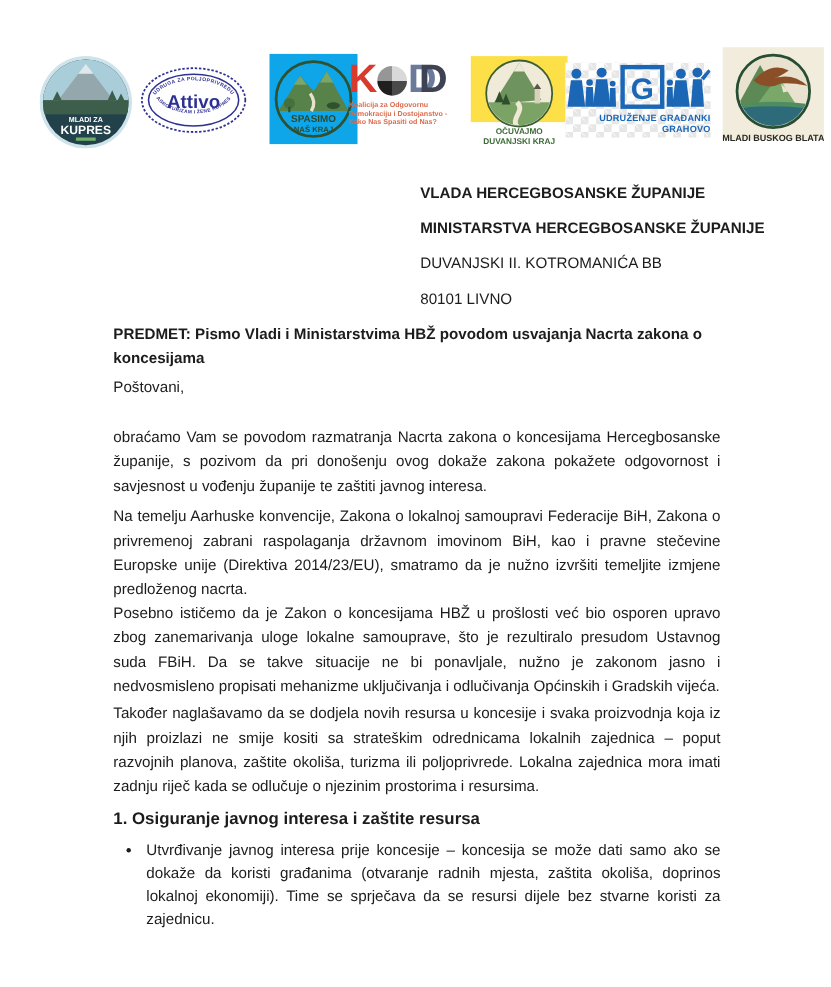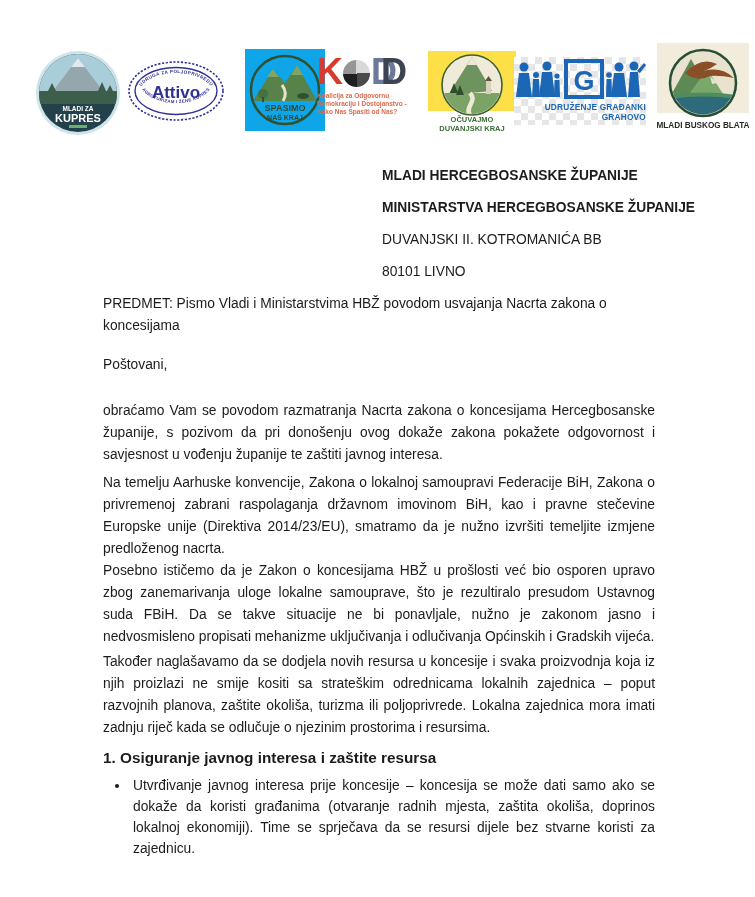--- a/index.html
+++ b/index.html
@@ -26,27 +26,27 @@
   
   #logo-duvno{left:428px;top:51px;width:88px;height:60px;background:#fde047;}
   
   #logo-grahovo{left:514px;top:57px;width:132px;height:68px;background-color:#fff;
      background-image:linear-gradient(45deg,#e6e6e6 25%,transparent 25%,transparent 75%,#e6e6e6 75%),
                       linear-gradient(45deg,#e6e6e6 25%,transparent 25%,transparent 75%,#e6e6e6 75%);
      background-size:14px 14px;background-position:0 0,7px 7px;}
   #logo-grahovo .caption{position:absolute;left:0;right:0;bottom:3px;text-align:right;
      font-size:8.3px;font-weight:bold;color:#1b66b5;letter-spacing:0.2px;}
   
-  #logo-busko{left:657px;top:43px;width:92px;height:70px;background:#f2ecdd;}
+  #logo-busko{left:657px;top:43px;width:92px;height:84px;background:#f2ecdd;}
   
   #letter{position:absolute;left:103px;top:165px;width:552px;font-size:13.8px;line-height:22px;}
   .addr{margin:0 0 10px 279px;white-space:nowrap;}
   .addr.bold{font-weight:bold;}
-  .subject{font-weight:normal;margin:10px 0 0 0;}
-  .salutation{margin:17px 0 0 0;}
+  .subject{font-weight:bold;margin:10px 0 0 0;}
+  .salutation{margin:4px 0 0 0;}
   p.bodypar{margin:0;text-align:justify;}
   #para1{margin-top:24px;}
   #para2{margin-top:6px;}
   #para3{}
   #para4{margin-top:3px;}
   #para5{margin-top:2px;text-align:left;}
   .heading{margin:8px 0 0 0;font-size:15.3px;font-weight:bold;}
   ul.reqs{margin:6px 0 0 0;padding-left:27px;}
   ul.reqs li{line-height:21px;text-align:justify;padding-left:3px;}
 </style>
@@ -185,21 +185,21 @@
       <rect x="12" y="52" width="68" height="21" fill="#2e6b7a"></rect>
       <path d="M 12 52 Q 46 47 80 52 L 80 56 Q 46 51 12 56 Z" fill="#4f8d60"></path>
       <path d="M 28 30 Q 44 13 60 21 Q 53 26 47 28 Q 64 23 77 35 Q 62 32 53 33 Q 45 37 38 35 Q 32 34 28 30 Z" fill="#8a4f26"></path>
       <path d="M 53 33 L 60 40 L 55 41 Z" fill="#e8e2cf"></path>
     </g>
     <text x="46" y="85" text-anchor="middle" font-size="8.2" font-weight="bold" fill="#2a2a24">MLADI BUSKOG BLATA</text>
   </svg>
 </div>
 
 <div id="letter">
-  <div class="addr bold">MLADI HERCEGBOSANSKE ŽUPANIJE</div>
+  <div class="addr bold">VLADA HERCEGBOSANSKE ŽUPANIJE</div>
   <div class="addr bold">MINISTARSTVA HERCEGBOSANSKE ŽUPANIJE</div>
   <div class="addr">DUVANJSKI II. KOTROMANIĆA BB</div>
   <div class="addr">80101 LIVNO</div>
 
   <div class="subject">PREDMET: Pismo Vladi i Ministarstvima HBŽ povodom usvajanja Nacrta zakona o koncesijama</div>
   <div class="salutation">Poštovani,</div>
 
   <p class="bodypar" id="para1">obraćamo Vam se povodom razmatranja Nacrta zakona o koncesijama Hercegbosanske županije, s pozivom da pri donošenju ovog dokaže zakona pokažete odgovornost i savjesnost u vođenju županije te zaštiti javnog interesa.</p>
   <p class="bodypar" id="para2">Na temelju Aarhuske konvencije, Zakona o lokalnoj samoupravi Federacije BiH, Zakona o privremenoj zabrani raspolaganja državnom imovinom BiH, kao i pravne stečevine Europske unije (Direktiva 2014/23/EU), smatramo da je nužno izvršiti temeljite izmjene predloženog nacrta.</p>
   <p class="bodypar" id="para3">Posebno ističemo da je Zakon o koncesijama HBŽ u prošlosti već bio osporen upravo zbog zanemarivanja uloge lokalne samouprave, što je rezultiralo presudom Ustavnog suda FBiH. Da se takve situacije ne bi ponavljale, nužno je zakonom jasno i nedvosmisleno propisati mehanizme uključivanja i odlučivanja Općinskih i Gradskih vijeća.</p>

